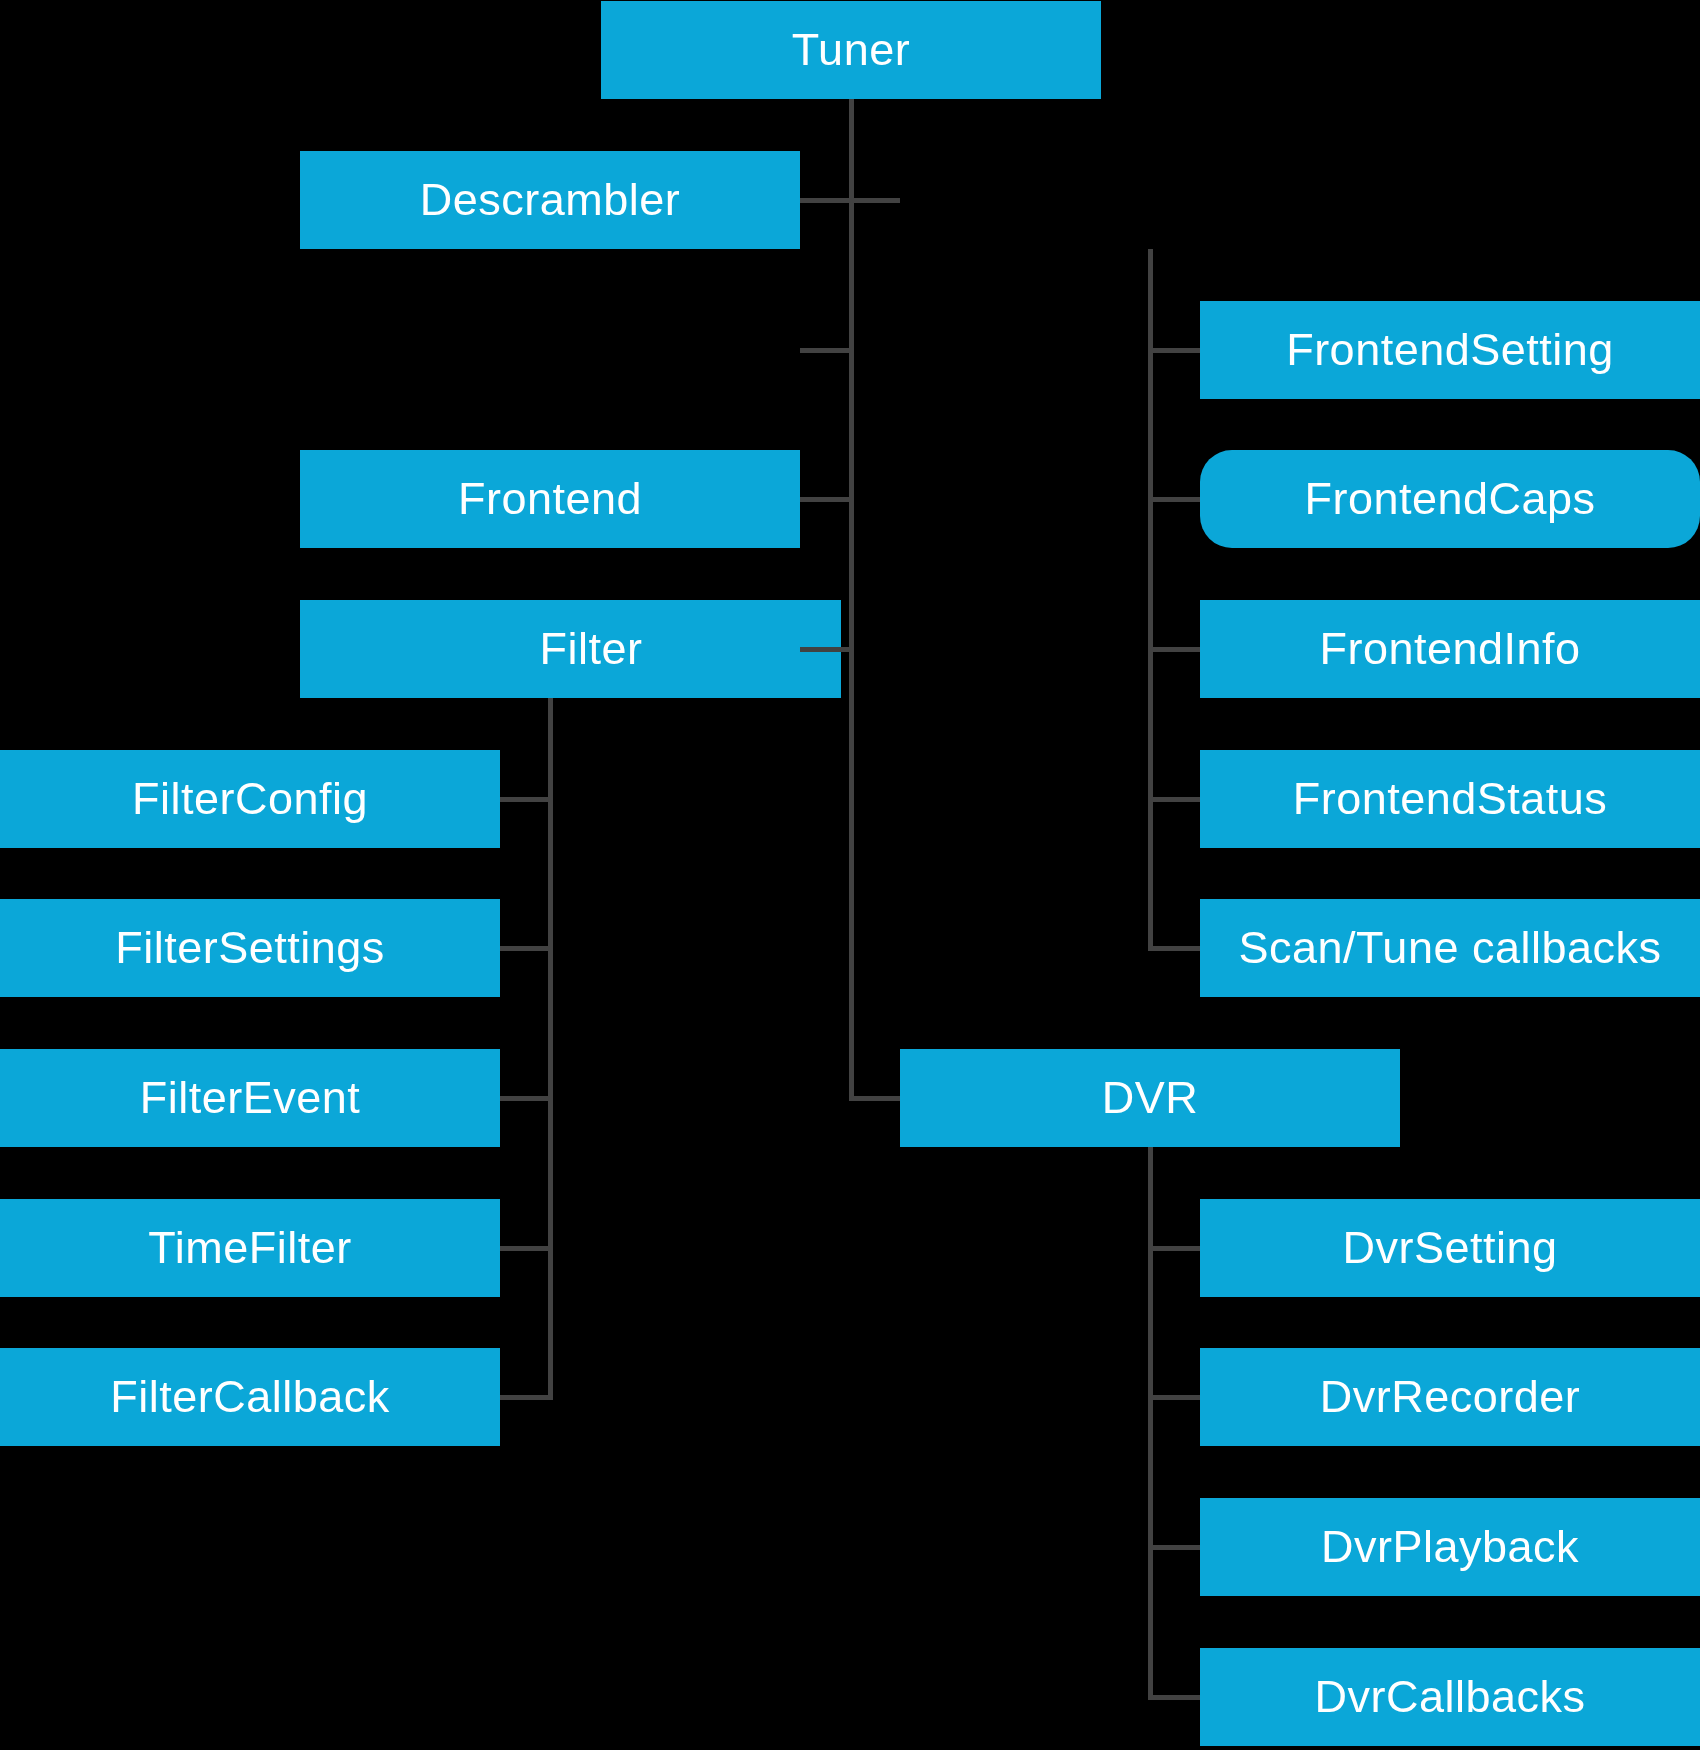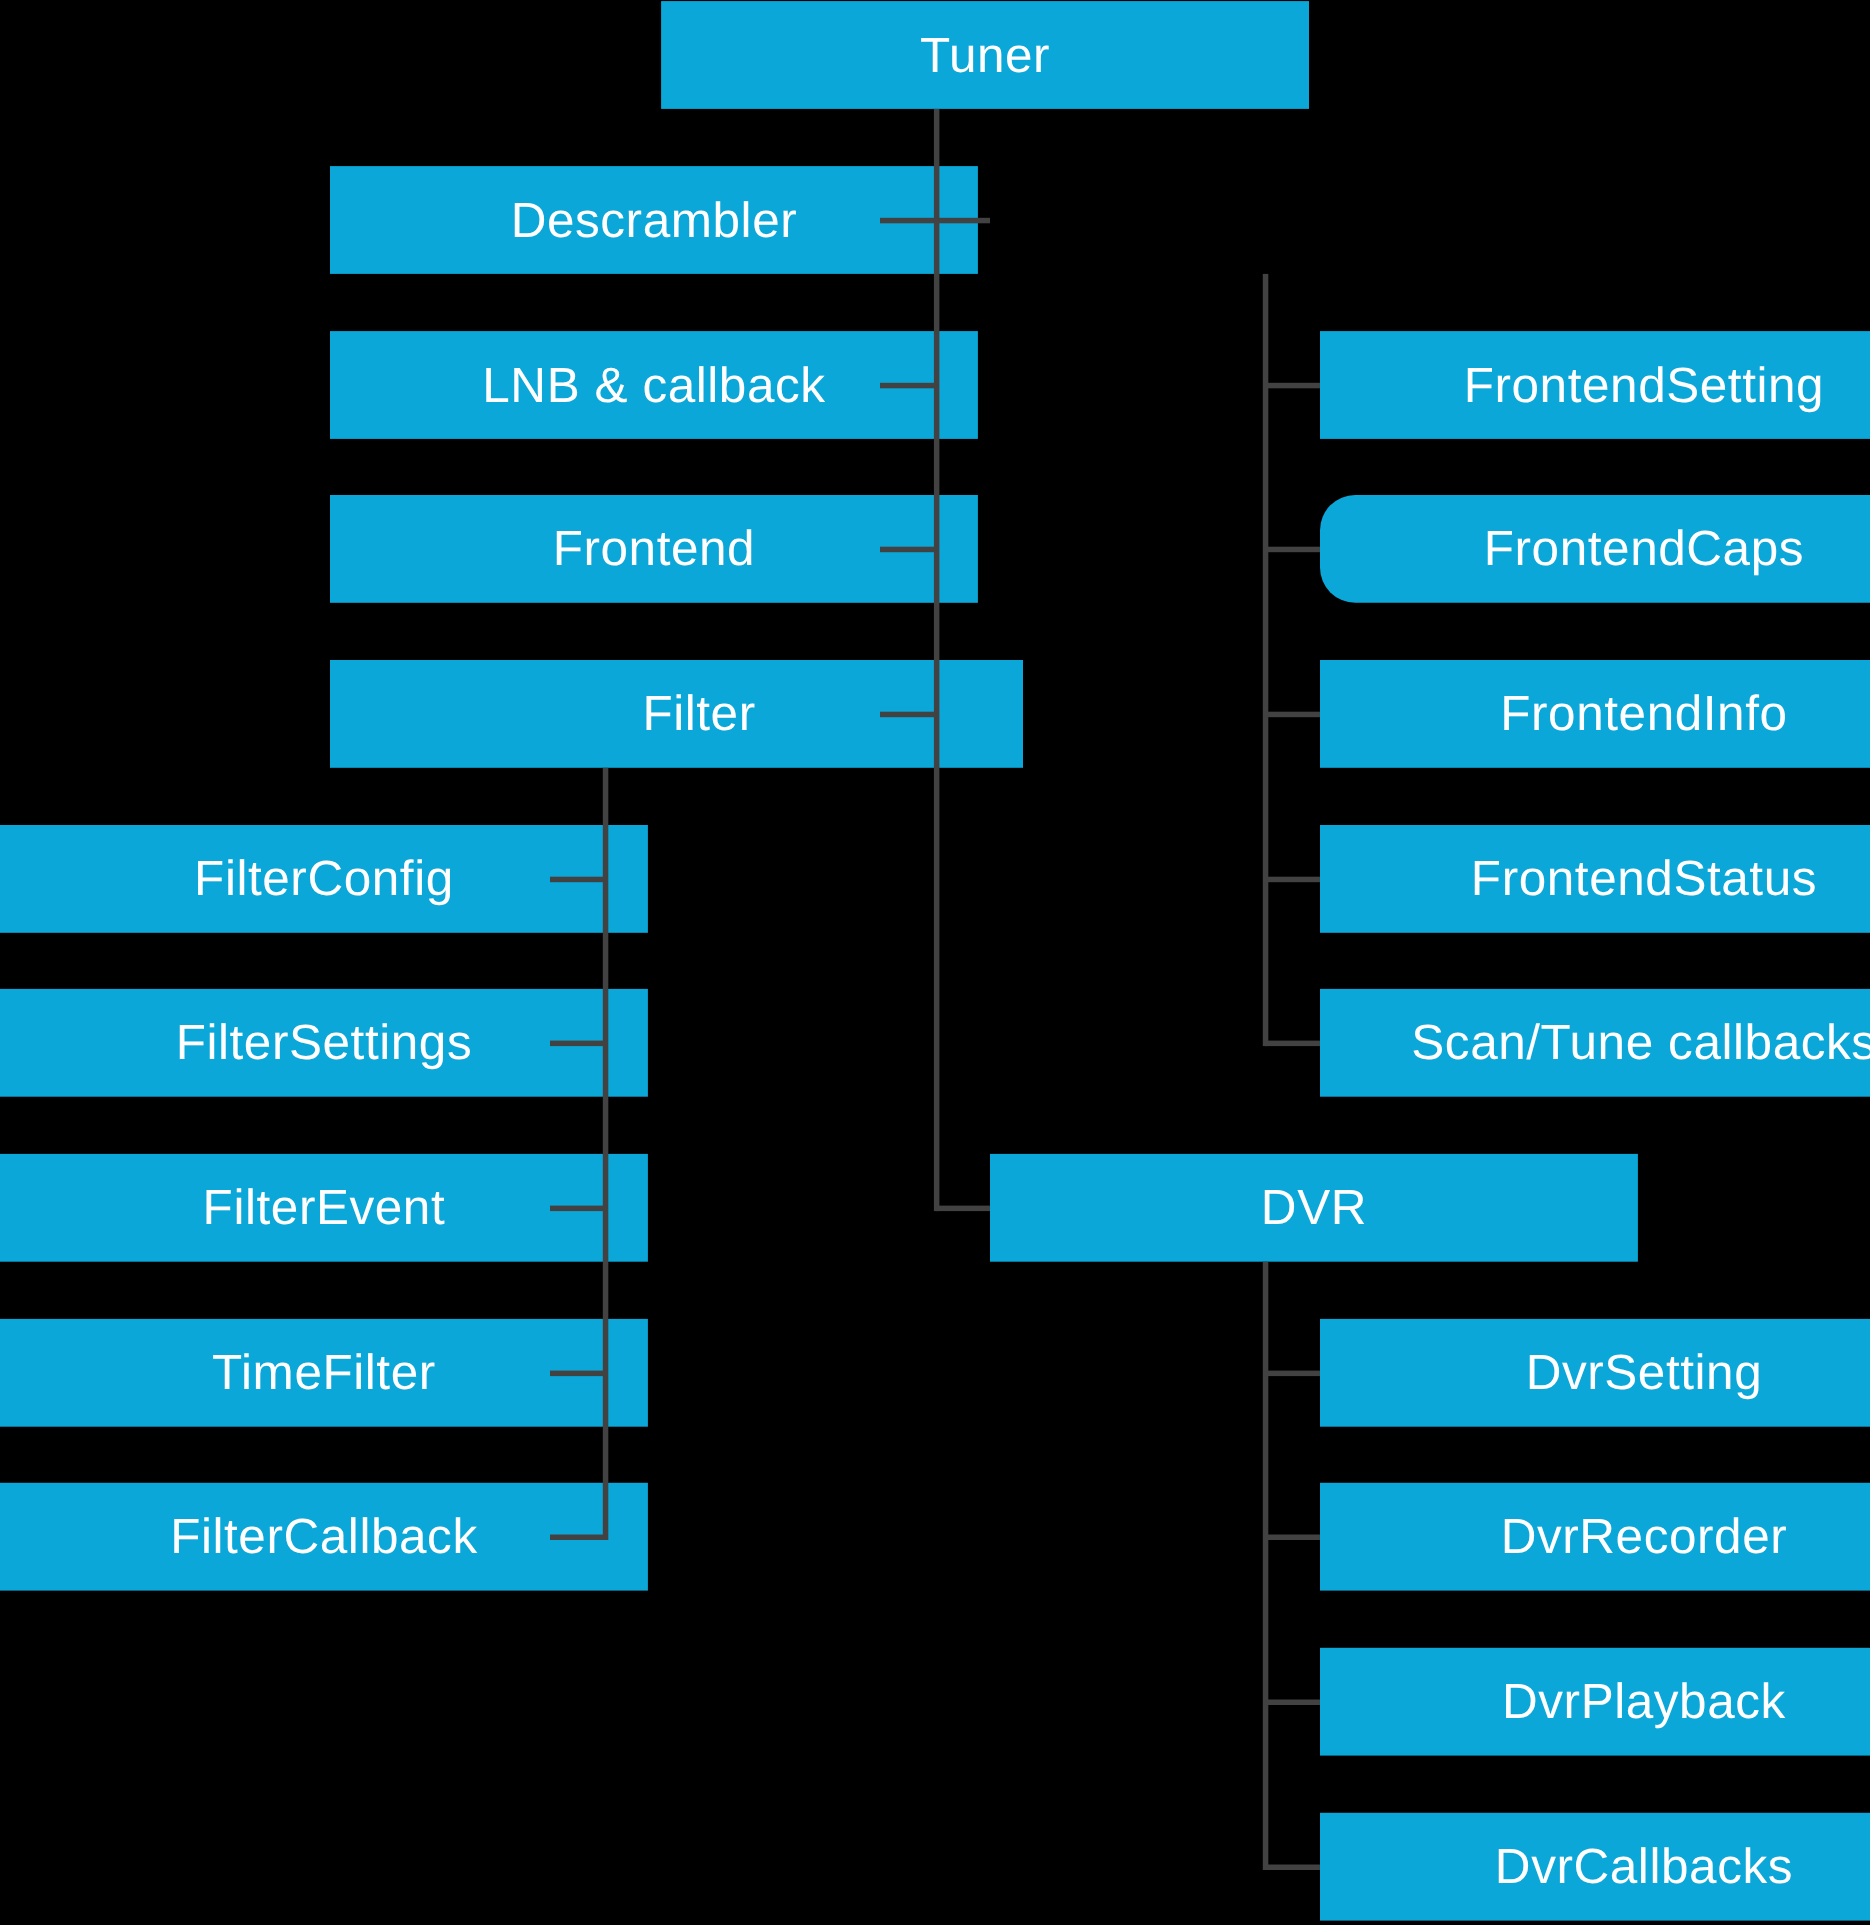--- a/index.html
+++ b/index.html
@@ -10,21 +10,21 @@
   #canvas {
     position: relative;
     width: 1700px;
     height: 1750px;
     background: var(--bg, #000);
     overflow: hidden;
     font-family: "Liberation Sans", sans-serif;
   }
   .node {
     position: absolute;
-    width: 589px;
+    width: 500px;
     height: 98px;
     background: var(--box, #0ba7d8);
     color: var(--text, #ffffff);
     display: flex;
     align-items: center;
     justify-content: center;
     font-size: 45px;
     font-weight: 400;
     letter-spacing: 0.5px;
     white-space: nowrap;
@@ -33,21 +33,20 @@
     position: absolute;
     background: var(--line, #424242);
   }
 </style>
 </head>
 <body>
 
 <div id="canvas" style="--bg: #000000; --box: #0ba7d8; --line: #424242; --text: #ffffff;">
     <div class="node" style="left: 601px; top: 1px;">Tuner</div>
     <div class="node" style="left: 300px; top: 151px;">Descrambler</div>
-    <div class="node" style="left: 300px; top: 301px;">LNB &amp; callback</div>
     <div class="node" style="left: 300px; top: 450px;">Frontend</div>
     <div class="node" style="left: 300px; top: 600px; padding-left: 41px;">Filter</div>
     <div class="node" style="left: 0px; top: 750px;">FilterConfig</div>
     <div class="node" style="left: 0px; top: 899px;">FilterSettings</div>
     <div class="node" style="left: 0px; top: 1049px;">FilterEvent</div>
     <div class="node" style="left: 0px; top: 1199px;">TimeFilter</div>
     <div class="node" style="left: 0px; top: 1348px;">FilterCallback</div>
     <div class="node" style="left: 1200px; top: 301px;">FrontendSetting</div>
     <div class="node" style="left: 1200px; top: 450px; border-radius: 32px;">FrontendCaps</div>
     <div class="node" style="left: 1200px; top: 600px;">FrontendInfo</div>

